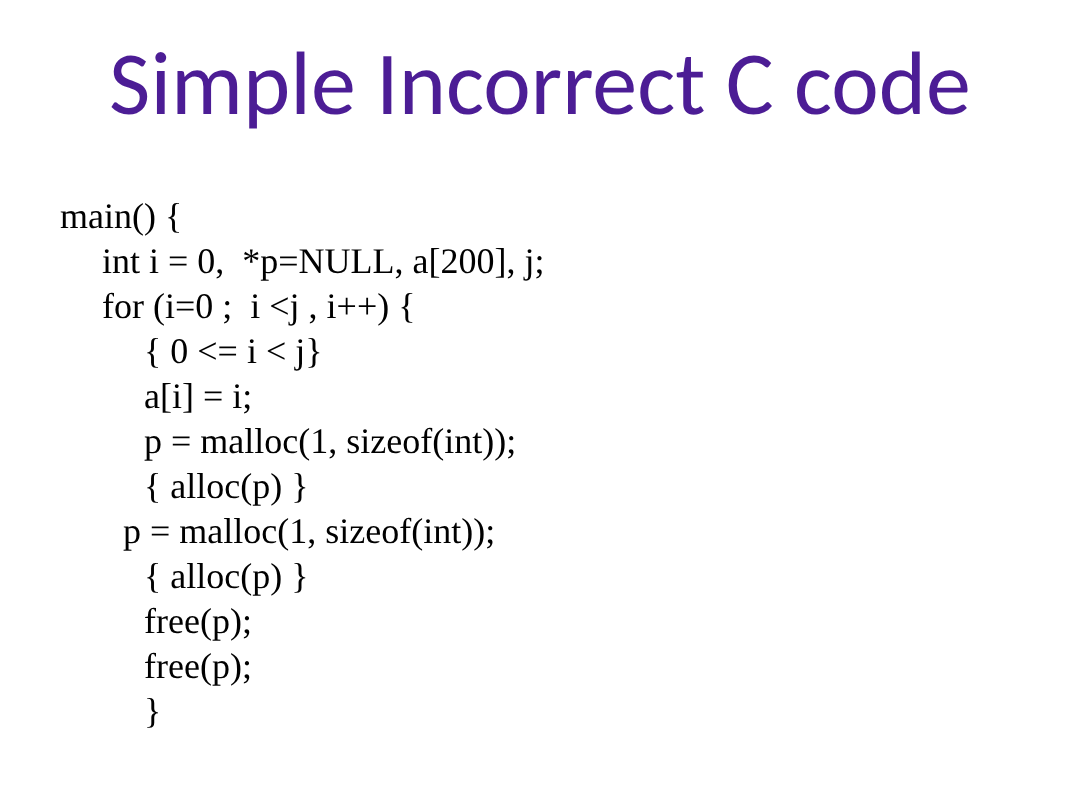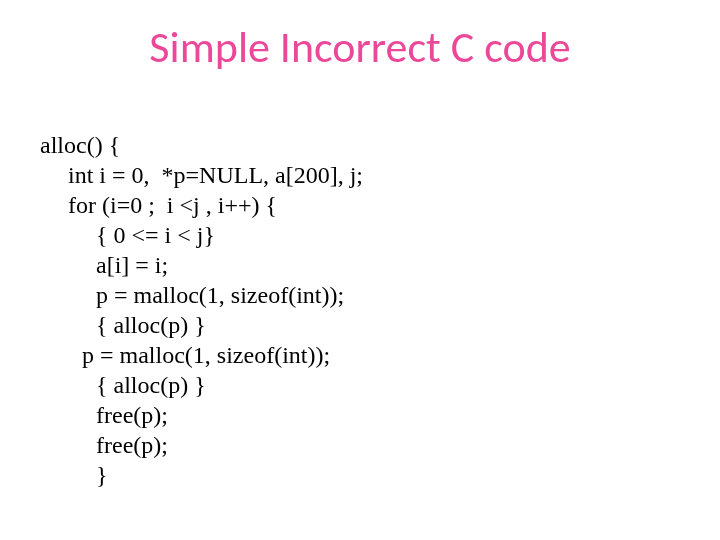--- a/index.html
+++ b/index.html
@@ -18,23 +18,23 @@
     height: 540px;
     box-sizing: border-box;
   }
   .title {
     position: absolute;
     top: 20px;
     left: 0;
     right: 0;
     text-align: center;
     font-family: Calibri, "Segoe UI", Arial, sans-serif;
-    font-size: 44px;
+    font-size: 60px;
     font-weight: 400;
-    color: #ec4899;
+    color: #4c1d95;
     letter-spacing: 0px;
   }
   .code {
     position: absolute;
     top: 100px;
     left: 40px;
     font-family: "Times New Roman", Times, serif;
     font-size: 24px;
     line-height: 1.25;
     white-space: pre;
@@ -43,21 +43,21 @@
   .ind2 { padding-left: 56px; display: inline-block; }
   .ind15 { padding-left: 42px; display: inline-block; }
 </style>
 </head>
 <body>
 
 <div class="slide">
   <div class="title">Simple Incorrect C code</div>
 
   <div class="code">
-<span>alloc() {</span>
+<span>main() {</span>
 <span class="ind1">int i = 0,  *p=NULL, a[200], j;</span>
 <span class="ind1">for (i=0 ;  i &lt;j , i++) {</span>
 <span class="ind2">{ 0 &lt;= i &lt; j}</span>
 <span class="ind2">a[i] = i;</span>
 <span class="ind2">p = malloc(1, sizeof(int));</span>
 <span class="ind2">{ alloc(p) }</span>
 <span class="ind15">p = malloc(1, sizeof(int));</span>
 <span class="ind2">{ alloc(p) }</span>
 <span class="ind2">free(p);</span>
 <span class="ind2">free(p);</span>

